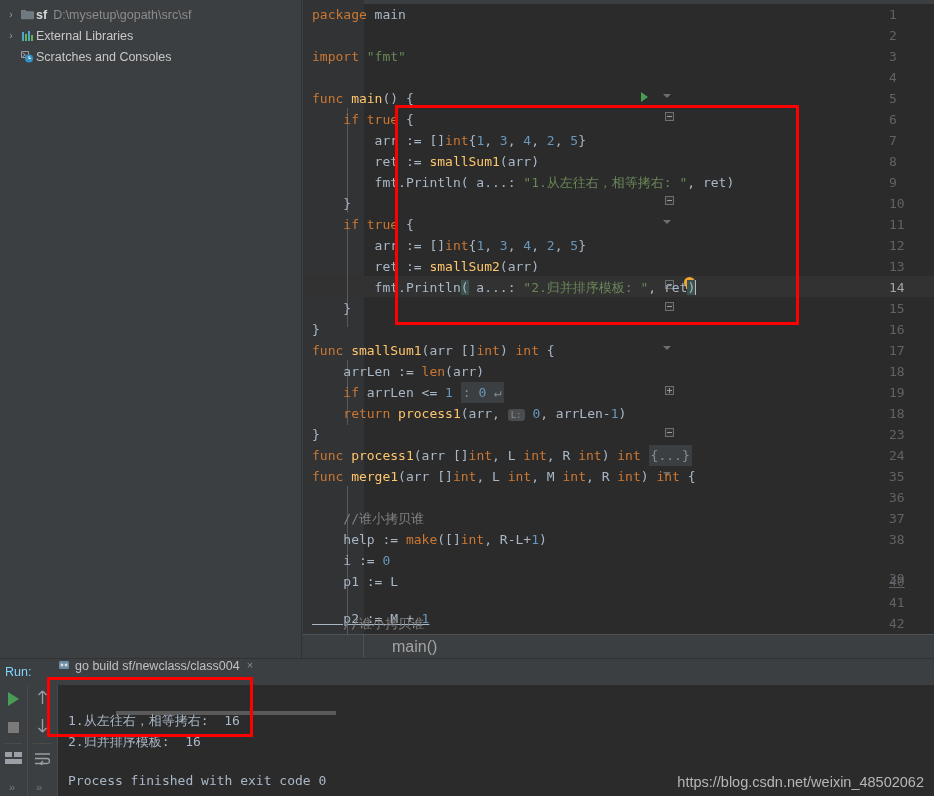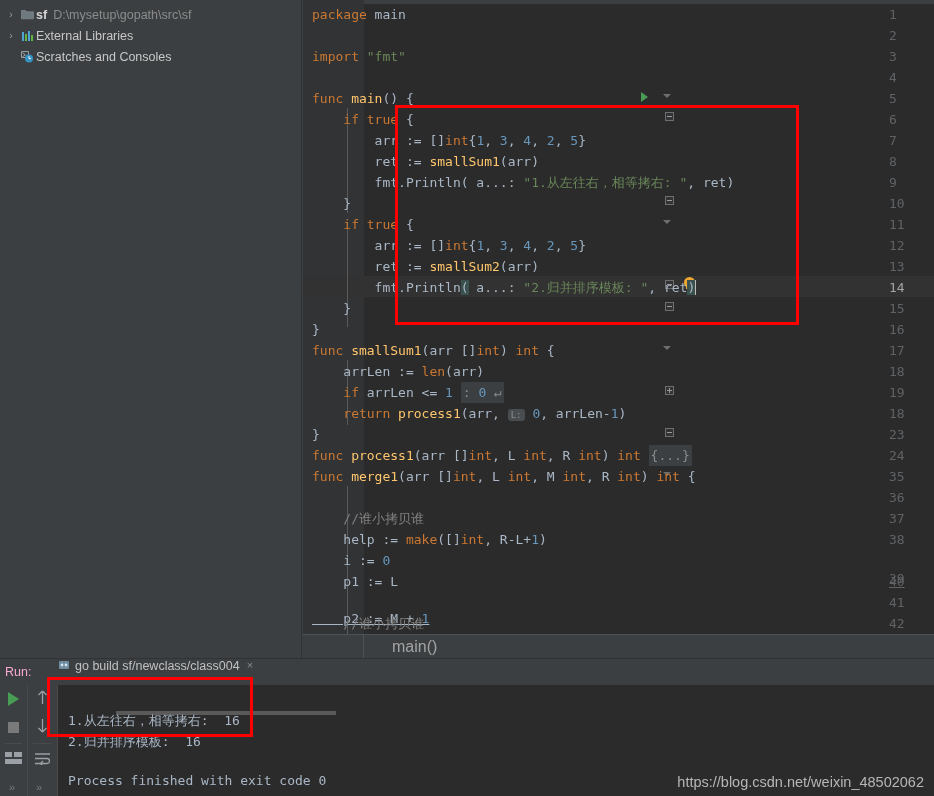--- a/index.html
+++ b/index.html
@@ -115,21 +115,21 @@
 
   
   .runpanel{
     position:absolute;left:0;top:658px;width:934px;height:138px;
     background:#3c3f41;border-top:1px solid #323232;box-sizing:border-box;
   }
   .runhead{
     position:absolute;left:0;top:0;width:934px;height:26px;
     display:flex;align-items:center;
   }
-  .runlabel{padding-left:5px;color:#f9a8d4;font-size:12.5px;width:40px;}
+  .runlabel{padding-left:5px;color:#7dd3fc;font-size:12.5px;width:40px;}
   .runtab{
     display:flex;height:26px;padding:0 4px 0 6px;
     margin-left:7px;color:#c0c0c0;font-size:12.5px;
   }
   .tabclose{margin-left:7px;color:#888;font-size:11px;}
   .toolcol{
     position:absolute;left:0;top:26px;width:28px;height:112px;
     border-right:1px solid #4a4a4a;box-sizing:border-box;
   }
   .toolcol2{

